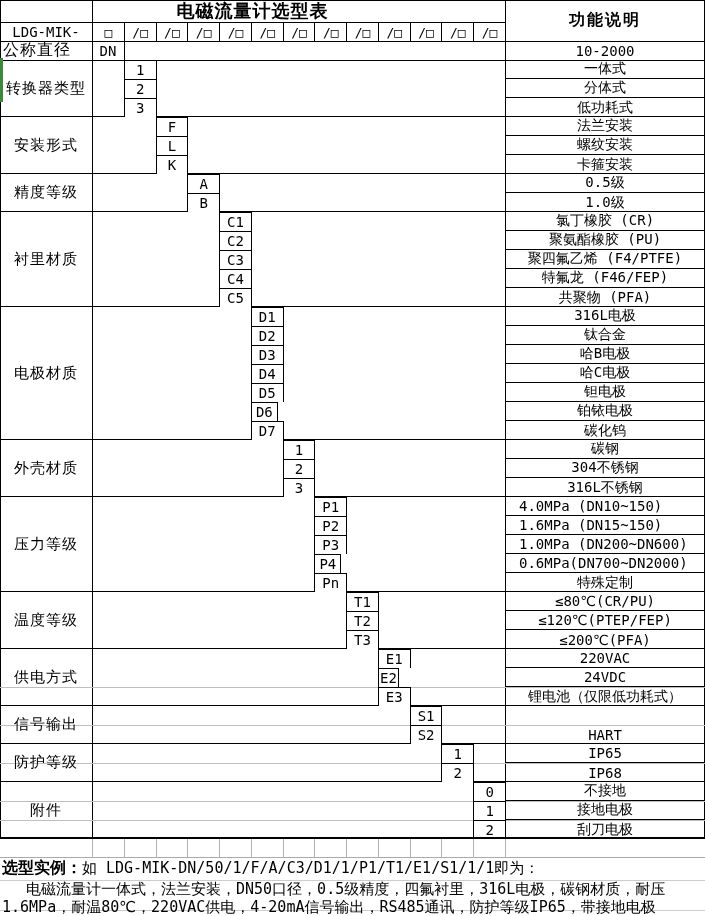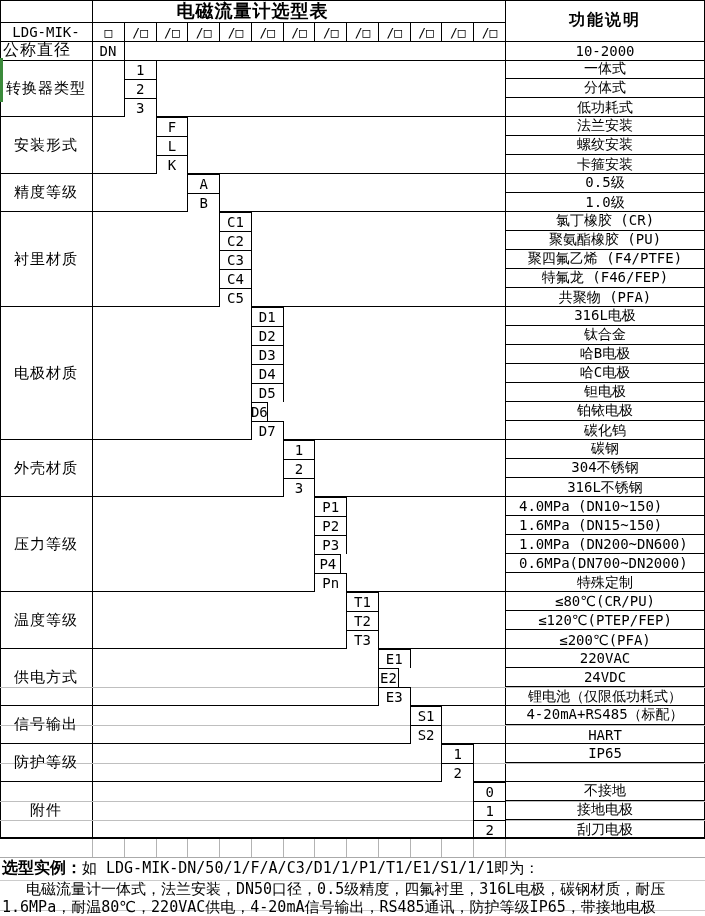--- a/index.html
+++ b/index.html
@@ -115,21 +115,21 @@
         <div class="codebox" style="left:250.85px;top:0px;width:32.77px">D1</div>
         <div class="desccell" style="top:0px">316L电极</div>
         <div class="codebox" style="left:250.85px;top:19px;width:32.77px">D2</div>
         <div class="desccell" style="top:19px">钛合金</div>
         <div class="codebox" style="left:250.85px;top:38px;width:32.77px">D3</div>
         <div class="desccell" style="top:38px">哈B电极</div>
         <div class="codebox" style="left:250.85px;top:57px;width:32.77px">D4</div>
         <div class="desccell" style="top:57px">哈C电极</div>
         <div class="codebox" style="left:250.85px;top:76px;width:32.77px">D5</div>
         <div class="desccell" style="top:76px">钽电极</div>
-        <div class="codebox" style="left:250.85px;top:95px;width:17px">D6</div>
+        <div class="codebox" style="left:250.85px;top:95px;width:27px">D6</div>
         <div class="desccell" style="top:95px">铂铱电极</div>
         <div class="codebox" style="left:250.85px;top:114px;width:32.77px">D7</div>
         <div class="desccell last" style="top:114px">碳化钨</div>
       </div>
       <div class="section" style="top: 440px; height: 57px;">
         <div class="seclabel">外壳材质</div>
         <div class="codebox" style="left:282.62px;top:0px;width:32.77px">1</div>
         <div class="desccell" style="top:0px">碳钢</div>
         <div class="codebox" style="left:282.62px;top:19px;width:32.77px">2</div>
         <div class="desccell" style="top:19px">304不锈钢</div>
@@ -165,30 +165,30 @@
         <div class="desccell" style="top:0px">220VAC</div>
         <div class="codebox" style="left:377.92px;top:19px;width:21px">E2</div>
         <div class="desccell" style="top:19px">24VDC</div>
         <div class="codebox" style="left:377.92px;top:38px;width:32.77px">E3</div>
         <div class="desccell last" style="top:38px">锂电池（仅限低功耗式）</div>
       </div>
       <div class="section" style="top: 706px; height: 38px;">
         <div class="grayrule" style="top:19px"></div>
         <div class="seclabel">信号输出</div>
         <div class="codebox" style="left:409.69px;top:0px;width:32.77px">S1</div>
-        <div class="desccell" style="top:0px">4-20mA+RS485（标配）</div>
         <div class="codebox" style="left:409.69px;top:19px;width:32.77px">S2</div>
         <div class="desccell last" style="top:19px">HART</div>
       </div>
       <div class="section" style="top: 744px; height: 38px;">
         <div class="grayrule" style="top:19px"></div>
         <div class="seclabel">防护等级</div>
         <div class="codebox" style="left:441.46px;top:0px;width:32.77px">1</div>
         <div class="desccell" style="top:0px">IP65</div>
         <div class="codebox" style="left:441.46px;top:19px;width:32.77px">2</div>
+        <div class="desccell last" style="top:19px">IP68</div>
       </div>
       <div class="section" style="top: 782px; height: 57px;">
         <div class="grayrule" style="top:19px"></div>
         <div class="grayrule" style="top:38px"></div>
         <div class="seclabel">附件</div>
         <div class="codebox" style="left:473.23px;top:0px;width:32.77px">0</div>
         <div class="desccell" style="top:0px">不接地</div>
         <div class="codebox" style="left:473.23px;top:19px;width:32.77px">1</div>
         <div class="desccell" style="top:19px">接地电极</div>
         <div class="codebox" style="left:473.23px;top:38px;width:32.77px">2</div>

